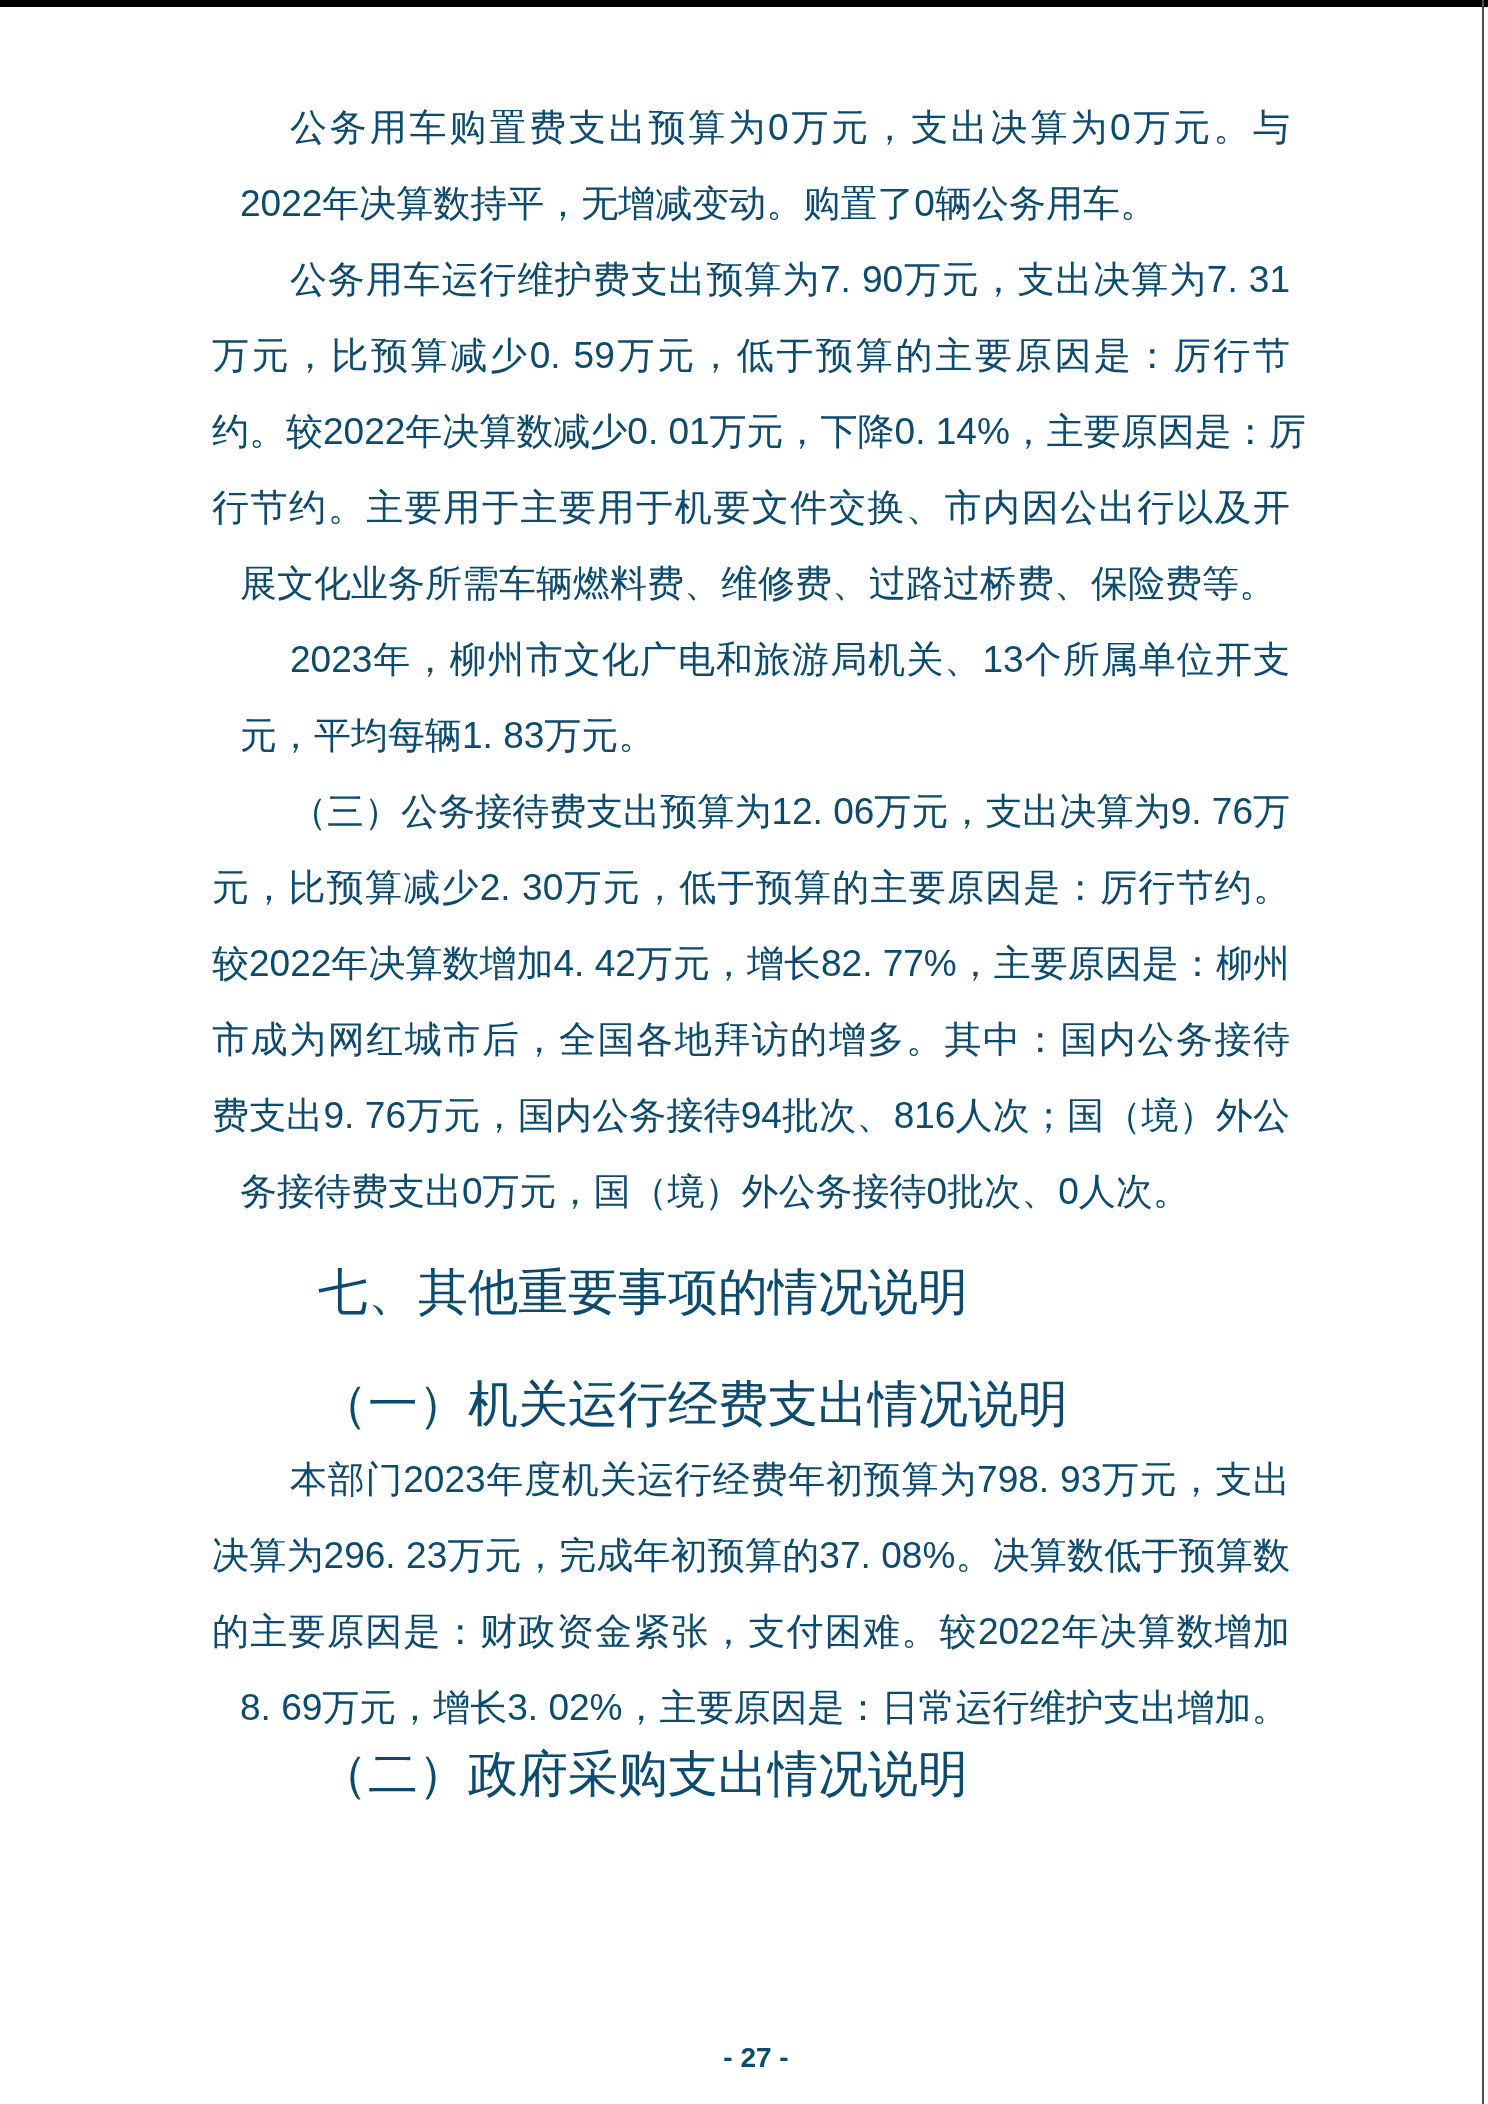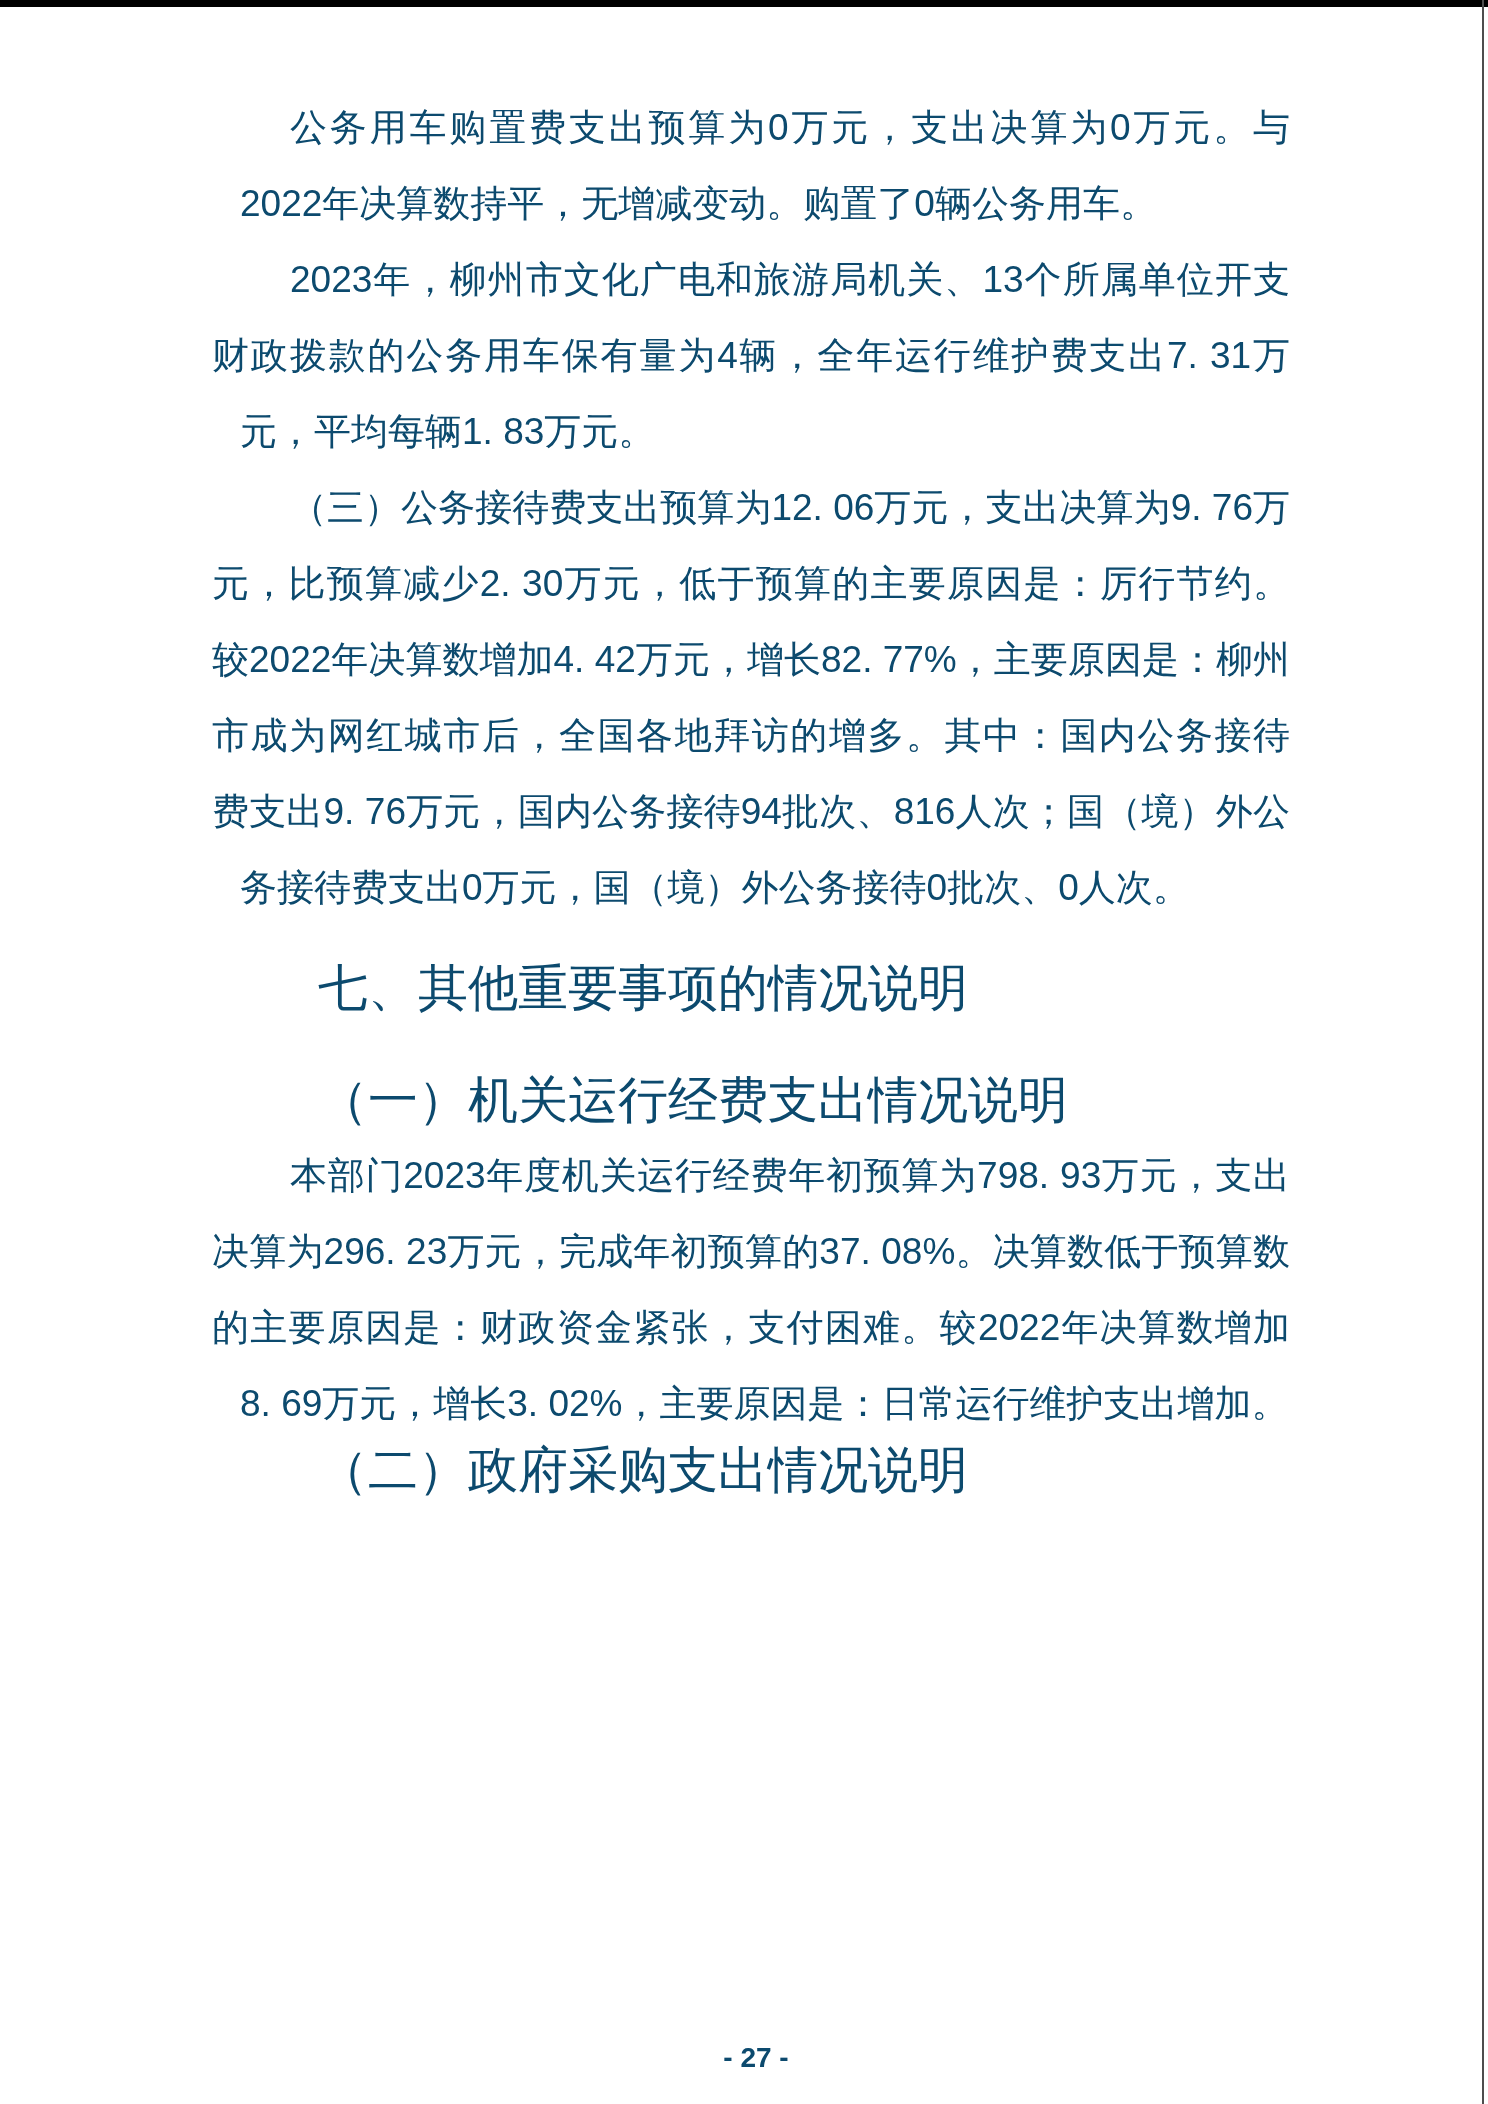--- a/index.html
+++ b/index.html
@@ -52,23 +52,29 @@
 
 <div class="page">
   <div class="top-bar"></div>
   <div class="right-line"></div>
 
   <div class="doc">
       <div class="block paragraph block-0">
         <div class="line first">公务用车购置费支出预算为0万元，支出决算为0万元。与</div>
         <div class="line last">2022年决算数持平，无增减变动。购置了0辆公务用车。</div>
       </div>
+      <div class="block paragraph block-1">
+        <div class="line first">公务用车运行维护费支出预算为7. 90万元，支出决算为7. 31</div>
+        <div class="line">万元，比预算减少0. 59万元，低于预算的主要原因是：厉行节</div>
+        <div class="line">约。较2022年决算数减少0. 01万元，下降0. 14%，主要原因是：厉</div>
+        <div class="line">行节约。主要用于主要用于机要文件交换、市内因公出行以及开</div>
+        <div class="line last">展文化业务所需车辆燃料费、维修费、过路过桥费、保险费等。</div>
+      </div>
       <div class="block paragraph block-2">
         <div class="line first">2023年，柳州市文化广电和旅游局机关、13个所属单位开支</div>
-        <div class="line">财政拨款的公务用车保有量为4辆，全年运行维护费支出7. 31万</div>
         <div class="line last">元，平均每辆1. 83万元。</div>
       </div>
       <div class="block paragraph block-3">
         <div class="line first">（三）公务接待费支出预算为12. 06万元，支出决算为9. 76万</div>
         <div class="line">元，比预算减少2. 30万元，低于预算的主要原因是：厉行节约。</div>
         <div class="line">较2022年决算数增加4. 42万元，增长82. 77%，主要原因是：柳州</div>
         <div class="line">市成为网红城市后，全国各地拜访的增多。其中：国内公务接待</div>
         <div class="line">费支出9. 76万元，国内公务接待94批次、816人次；国（境）外公</div>
         <div class="line last">务接待费支出0万元，国（境）外公务接待0批次、0人次。</div>
       </div>

